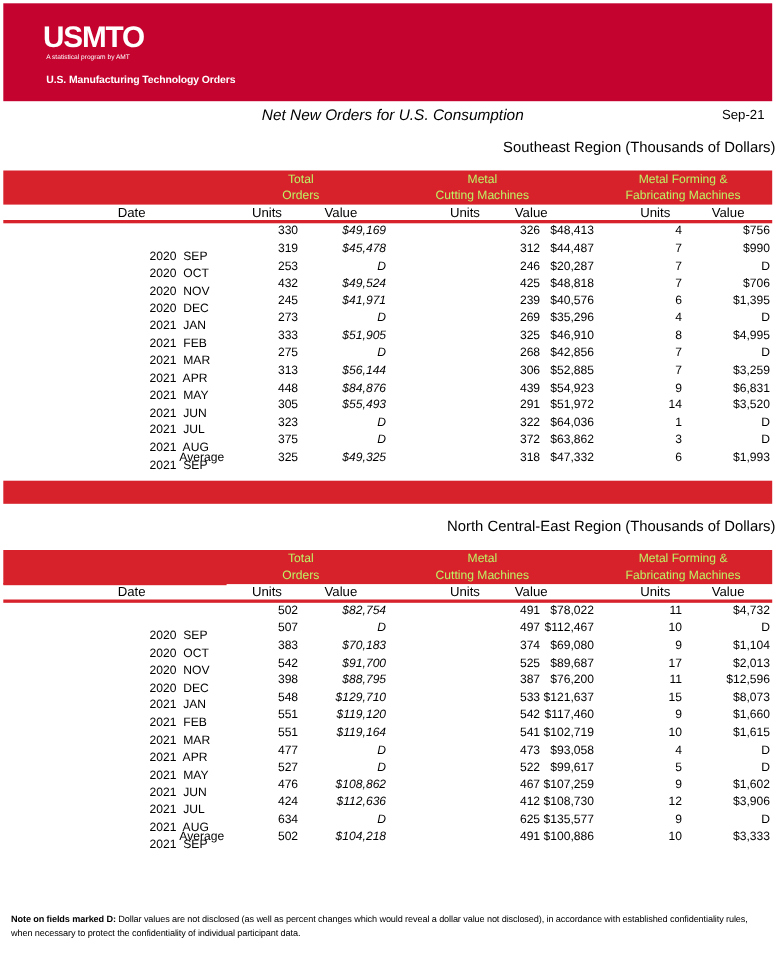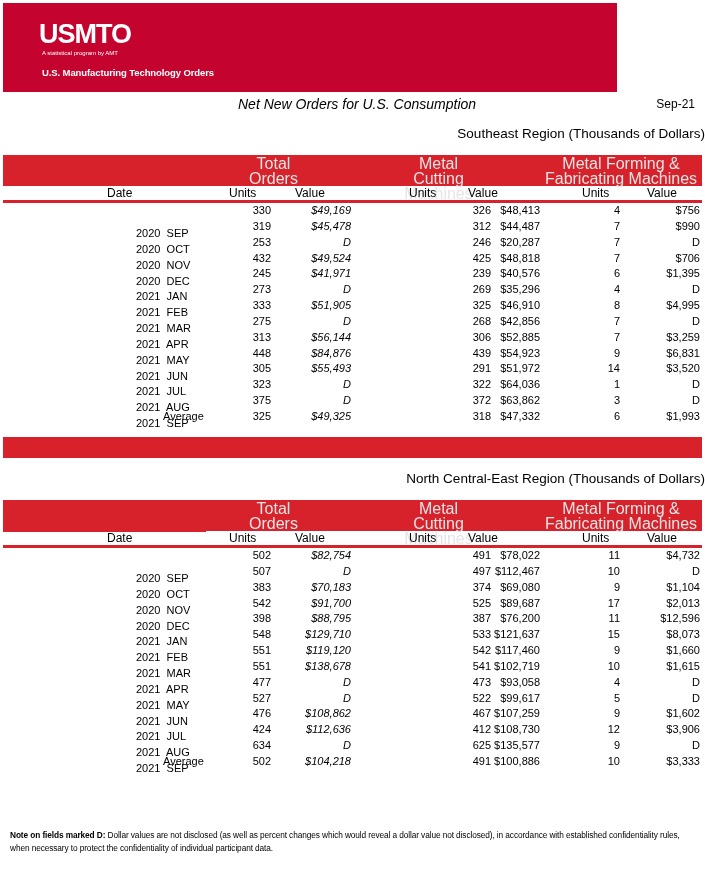--- a/index.html
+++ b/index.html
@@ -1,30 +1,30 @@
 <!DOCTYPE html>
 <html><head>
 <meta charset="utf-8">
 <style>
   html, body { margin: 0; padding: 0; background: #ffffff; }
   body { width: 705px; height: 890px; position: relative; overflow: hidden; font-family: "Liberation Sans", sans-serif; color: #000; }
 
-  .banner { position: absolute; left: 3px; top: 3px; width: 614px; height: 89px; background: #c4042f; }
+  .banner { position: absolute; left: 3px; top: 3px; width: 699px; height: 89px; background: #c4042f; }
   .logo { position: absolute; left: 36px; top: 18px; color: #fff; font-family: "Liberation Sans", sans-serif; font-weight: bold; font-size: 27px; letter-spacing: -1px; line-height: 27px; }
   .logo-sub { position: absolute; left: 39px; top: 47px; color: #fff; font-size: 6px; line-height: 7px; }
   .banner-title { position: absolute; left: 39px; top: 64px; color: #fff; font-weight: bold; font-size: 9.5px; line-height: 11px; letter-spacing: -0.1px; }
 
   .page-title { position: absolute; left: 238px; top: 96px; font-style: italic; font-size: 14px; line-height: 16px; }
   .page-date { position: absolute; right: 10px; top: 97px; font-size: 12px; line-height: 14px; }
 
   .region-title { position: absolute; left: 0; width: 705px; text-align: right; font-size: 13.5px; line-height: 16px; }
 
   .tbl { position: absolute; left: 3px; width: 699px; }
   .hdr { position: relative; height: 31px; background: #d7222b; }
-  .hdr .grp { position: absolute; top: 1px; color: #e5e5e5; text-align: center; font-size: 16px; line-height: 15px; }
+  .hdr .grp { position: absolute; top: 1px; color: #bef264; text-align: center; font-size: 11px; line-height: 15px; }
   .hdr-date-cover { position: absolute; left: 0; top: 30px; width: 203px; height: 2px; background: #d7222b; }
   .subhdr { position: relative; height: 14px; font-size: 12px; line-height: 14px; }
   .subhdr span { position: absolute; top: 0; }
   .rule { height: 3px; background: #d7222b; margin-top: 0; }
 
   .rows { position: relative; }
   .row { position: relative; height: 15.85px; font-family: "Liberation Sans", sans-serif; font-size: 11px; line-height: 15.85px; }
   .row span { position: absolute; top: 0; white-space: nowrap; }
   .c-date { left: 133px; margin-top: 23px; }
   .c-avg { left: 160px; }
@@ -300,21 +300,21 @@
         <span class="r c-tu">551</span>
         <span class="r c-tv">$119,120</span>
         <span class="r c-mu">542</span>
         <span class="r c-mv">$117,460</span>
         <span class="r c-fu">9</span>
         <span class="r c-fv">$1,660</span>
       </div>
       <div class="row">
         <span class="c-date" style="white-space: pre;">2021  APR</span>
         <span class="r c-tu">551</span>
-        <span class="r c-tv">$138,678</span>
+        <span class="r c-tv">$119,164</span>
         <span class="r c-mu">541</span>
         <span class="r c-mv">$102,719</span>
         <span class="r c-fu">10</span>
         <span class="r c-fv">$1,615</span>
       </div>
       <div class="row">
         <span class="c-date" style="white-space: pre;">2021  MAY</span>
         <span class="r c-tu">477</span>
         <span class="r c-tv">D</span>
         <span class="r c-mu">473</span>

